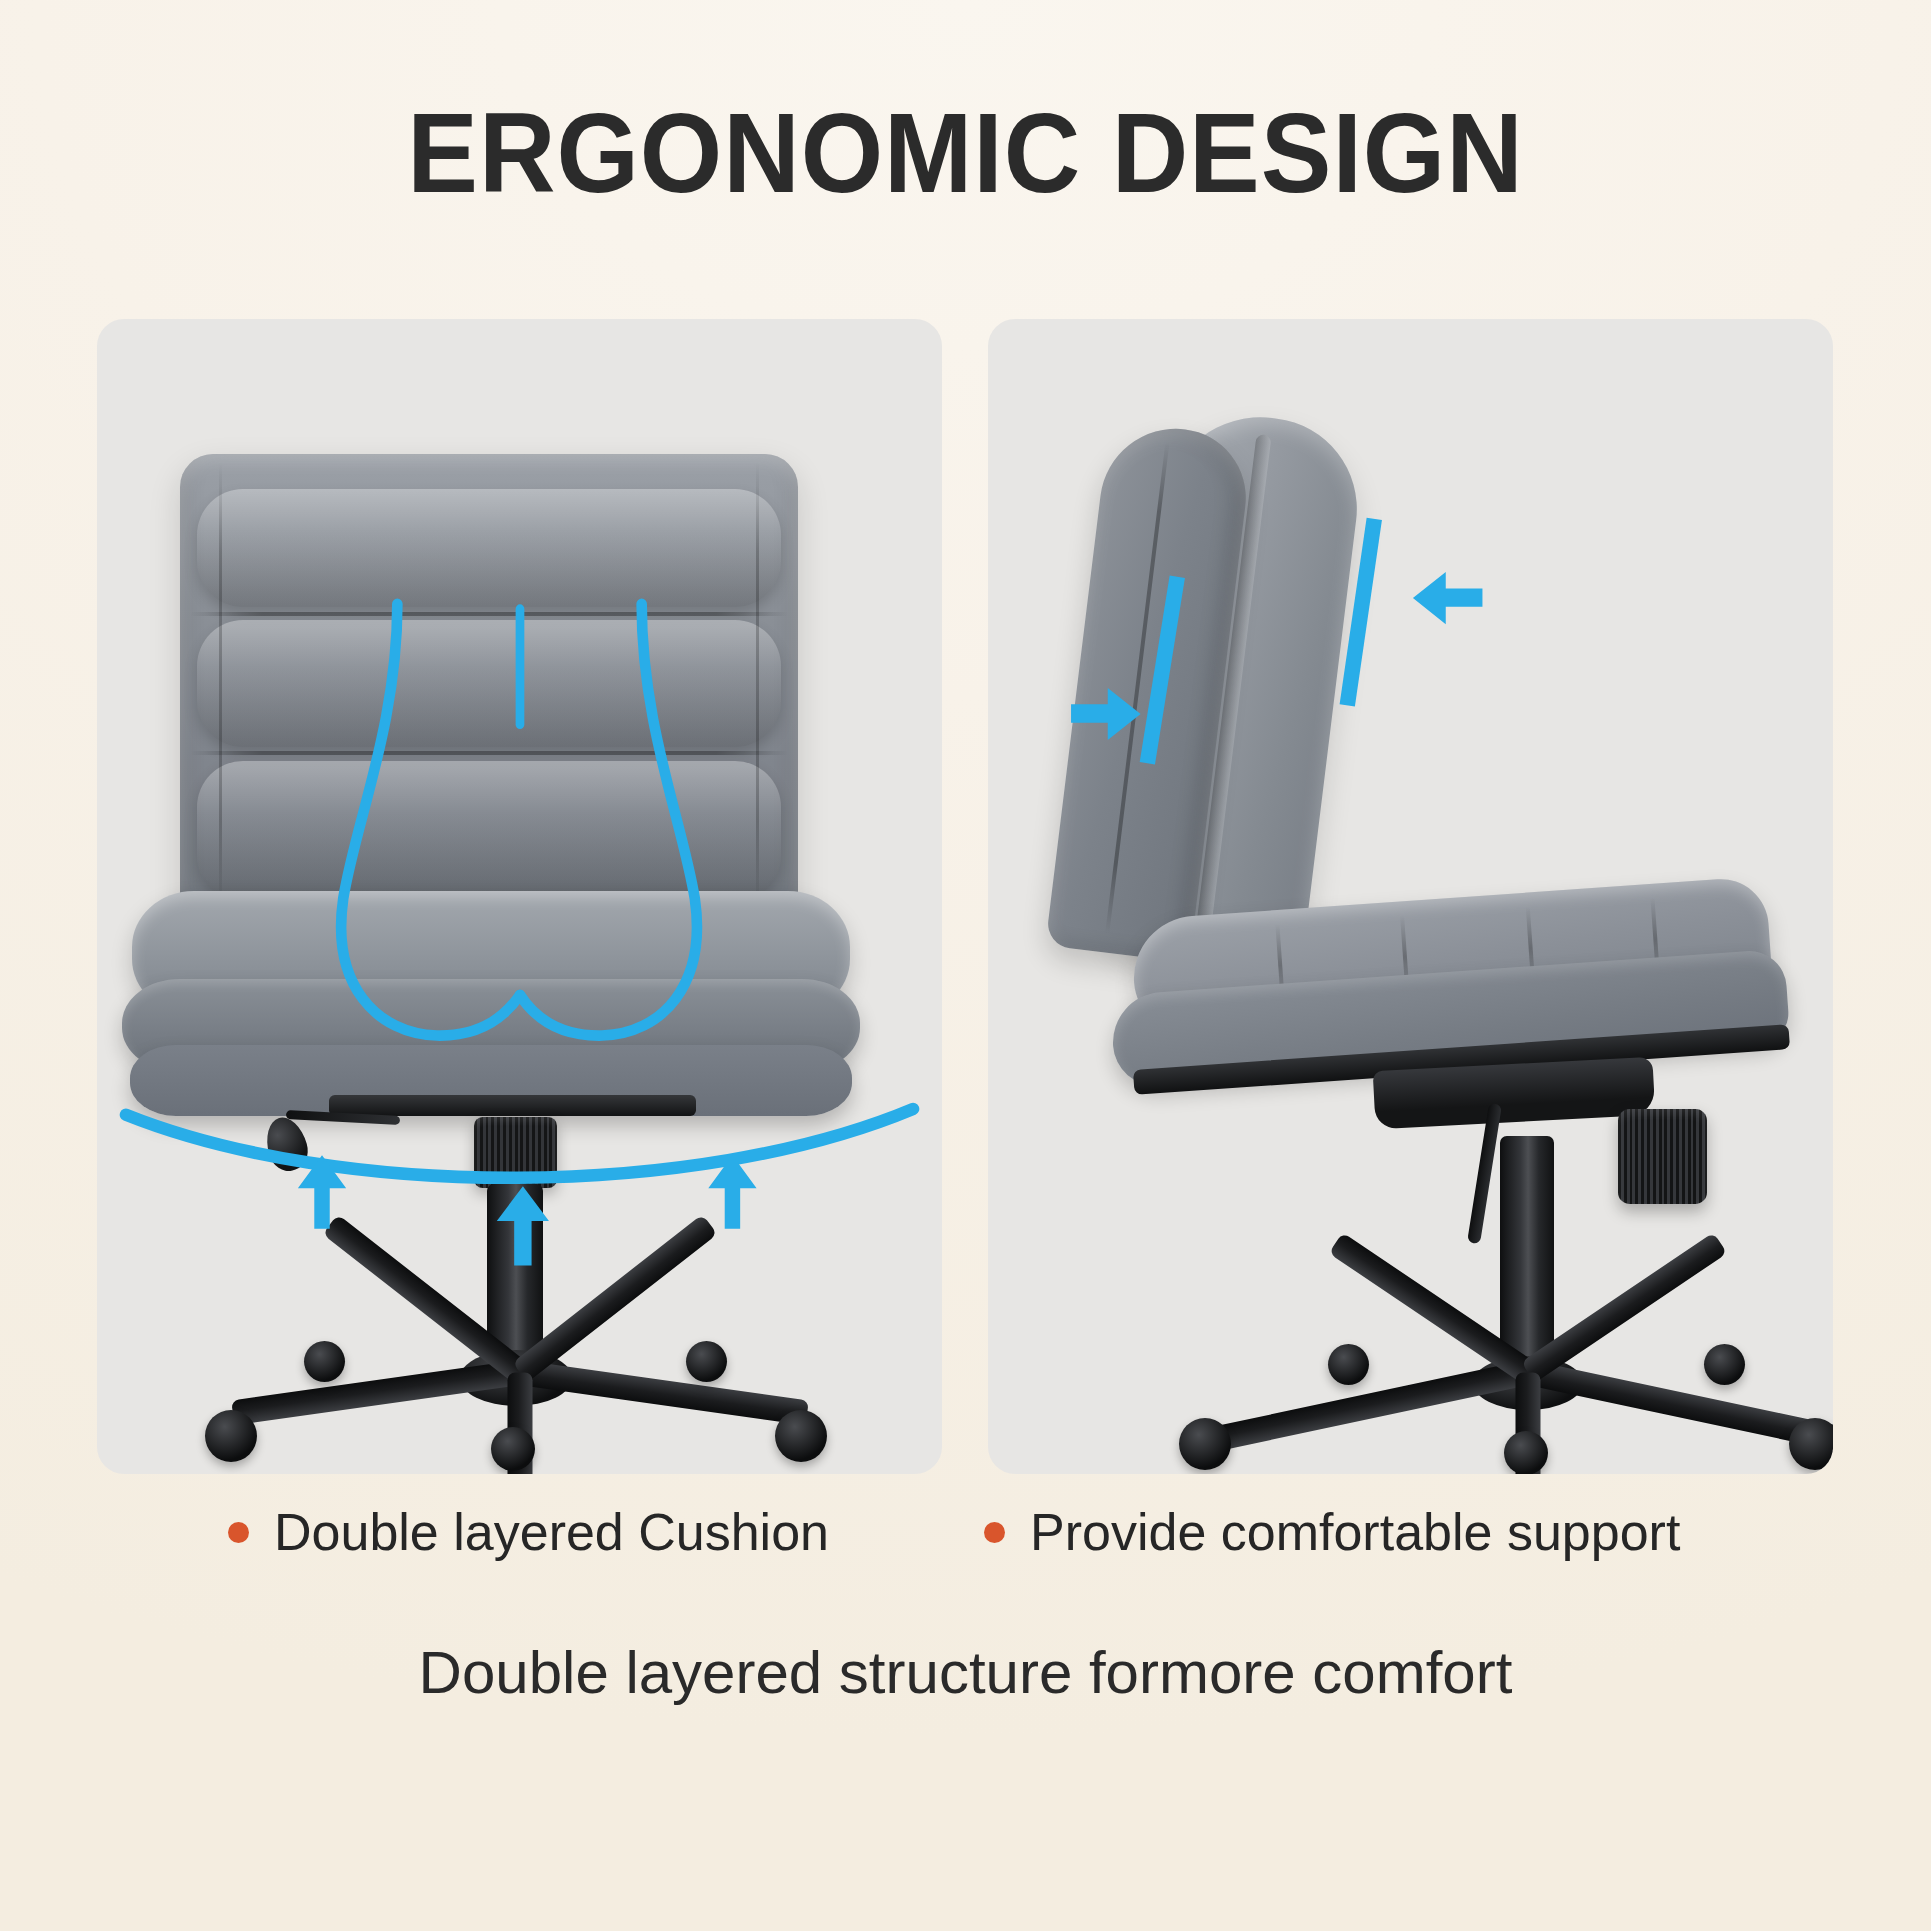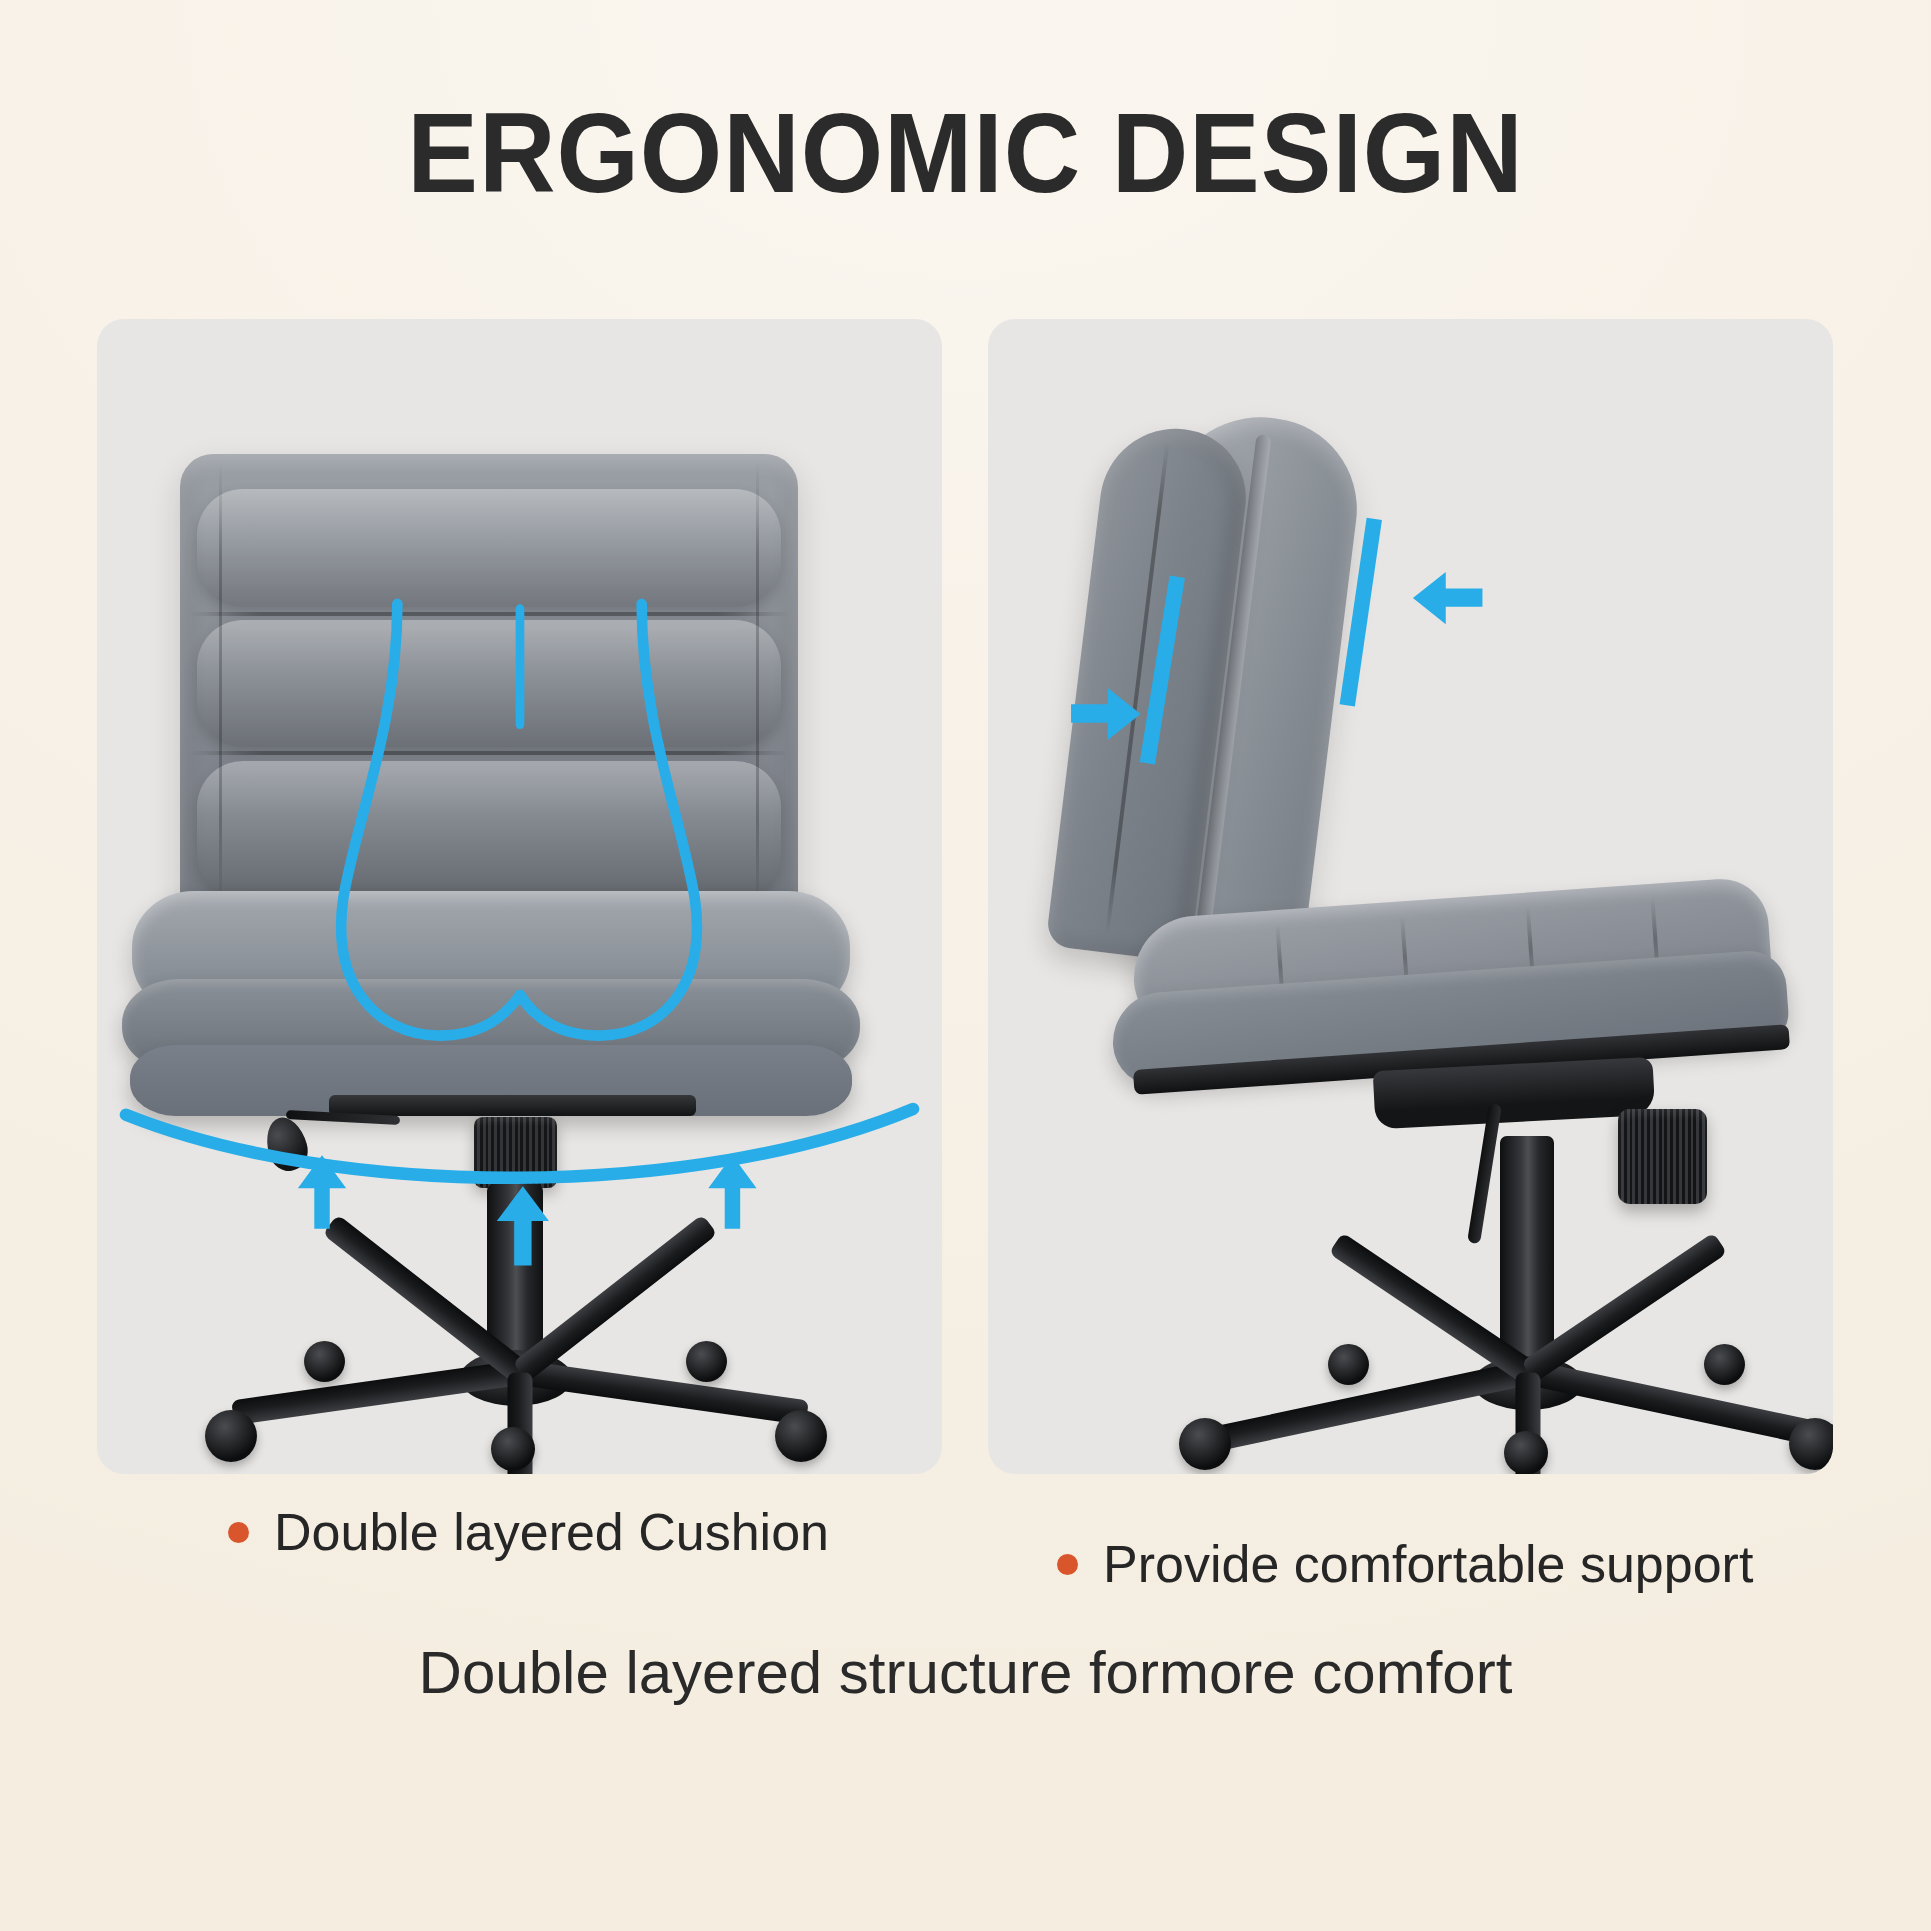--- a/index.html
+++ b/index.html
@@ -260,21 +260,21 @@
     position:absolute;
     top:1502px;
     display:flex;
     align-items:center;
     gap:25px;
     font-size:52px;
     color:#262626;
     white-space:nowrap;
   }
   .caption.left  { left:228px; }
-  .caption.right { left:1057px;margin-top:32px; }
+  .caption.right { left:984px; }
   .bullet {
     width:21px; height:21px; border-radius:50%;
     background:#D9552C;
     flex:0 0 auto;
   }
 
   
   .footer {
     position:absolute;
     top:1632px; left:0; width:1931px;

